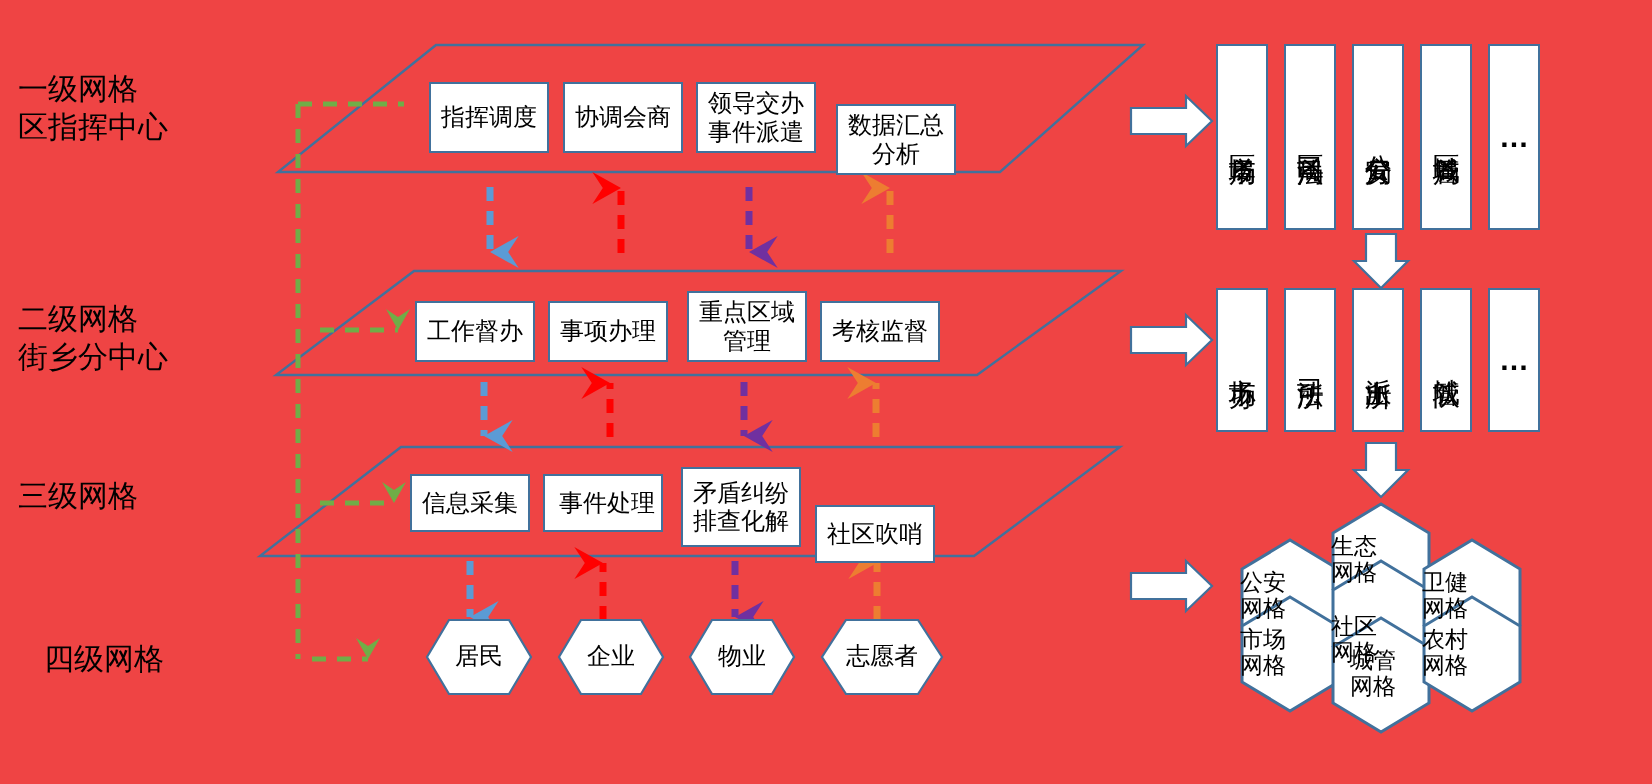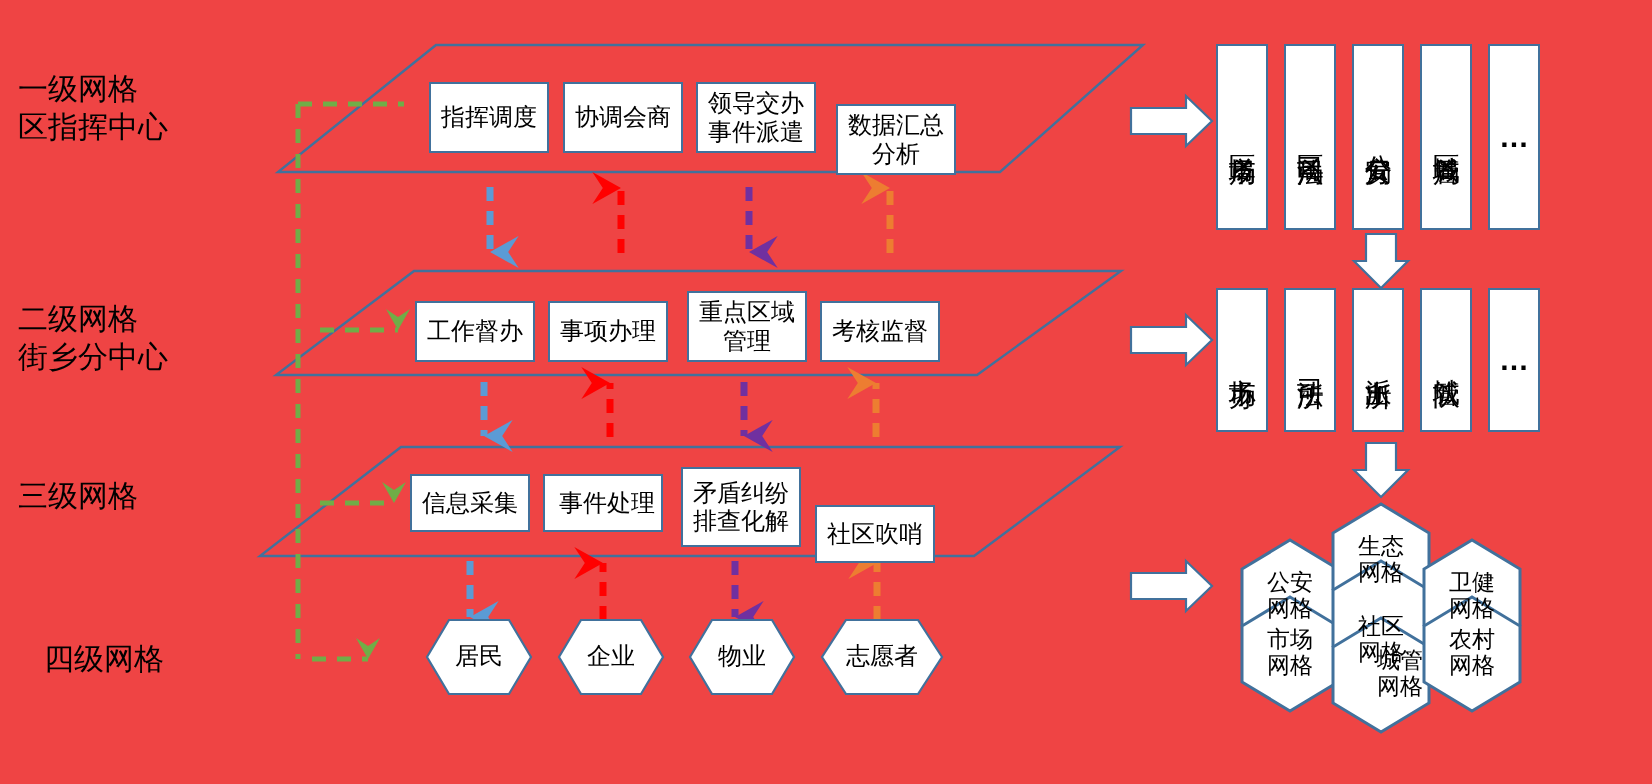--- a/index.html
+++ b/index.html
@@ -73,21 +73,21 @@
     position: absolute;
     text-align: center;
     font-size: 24px;
     line-height: 1.15;
     color: #000000;
     pointer-events: none;
     white-space: pre;
   }
   .gridhexlabel {
     position: absolute;
-    text-align: center;
+    text-align: left;
     font-size: 23px;
     line-height: 1.12;
     color: #000000;
     pointer-events: none;
     white-space: pre;
   }
 </style>
 </head>
 <body>
 

